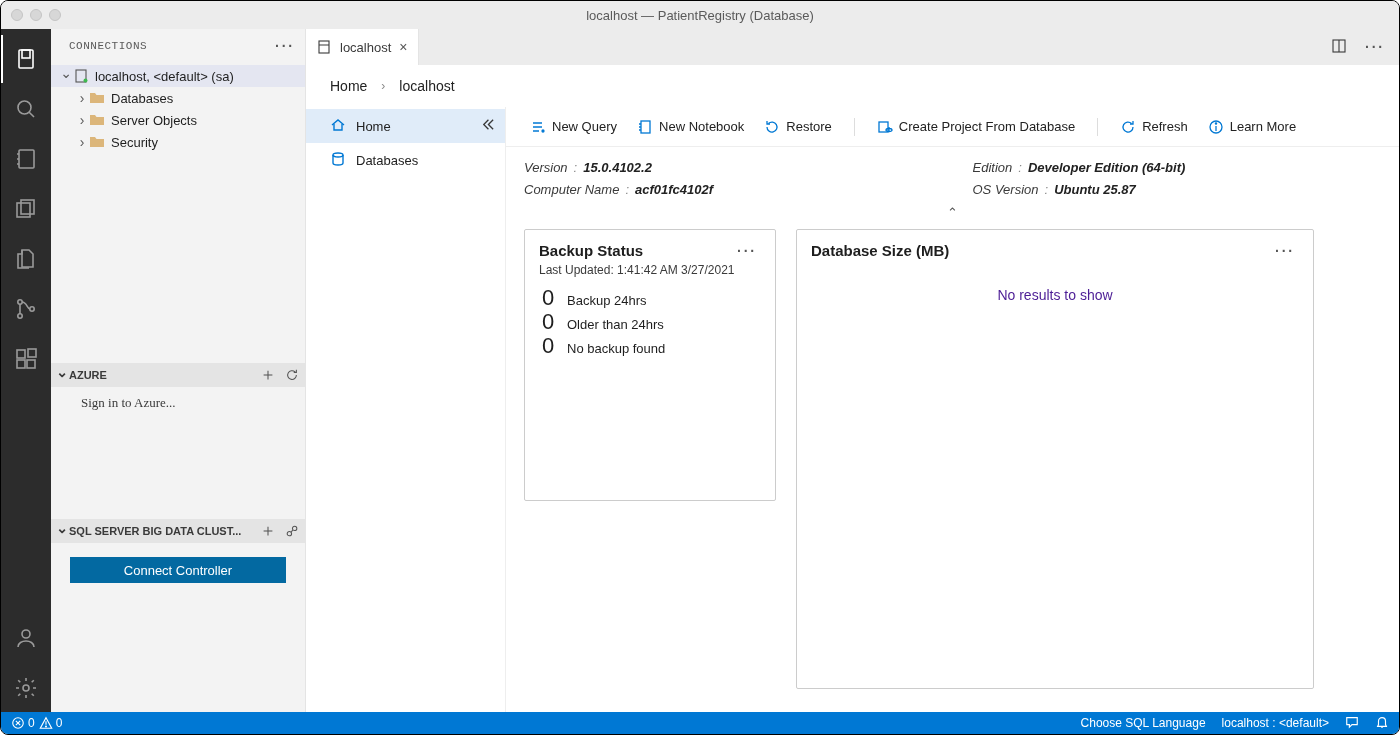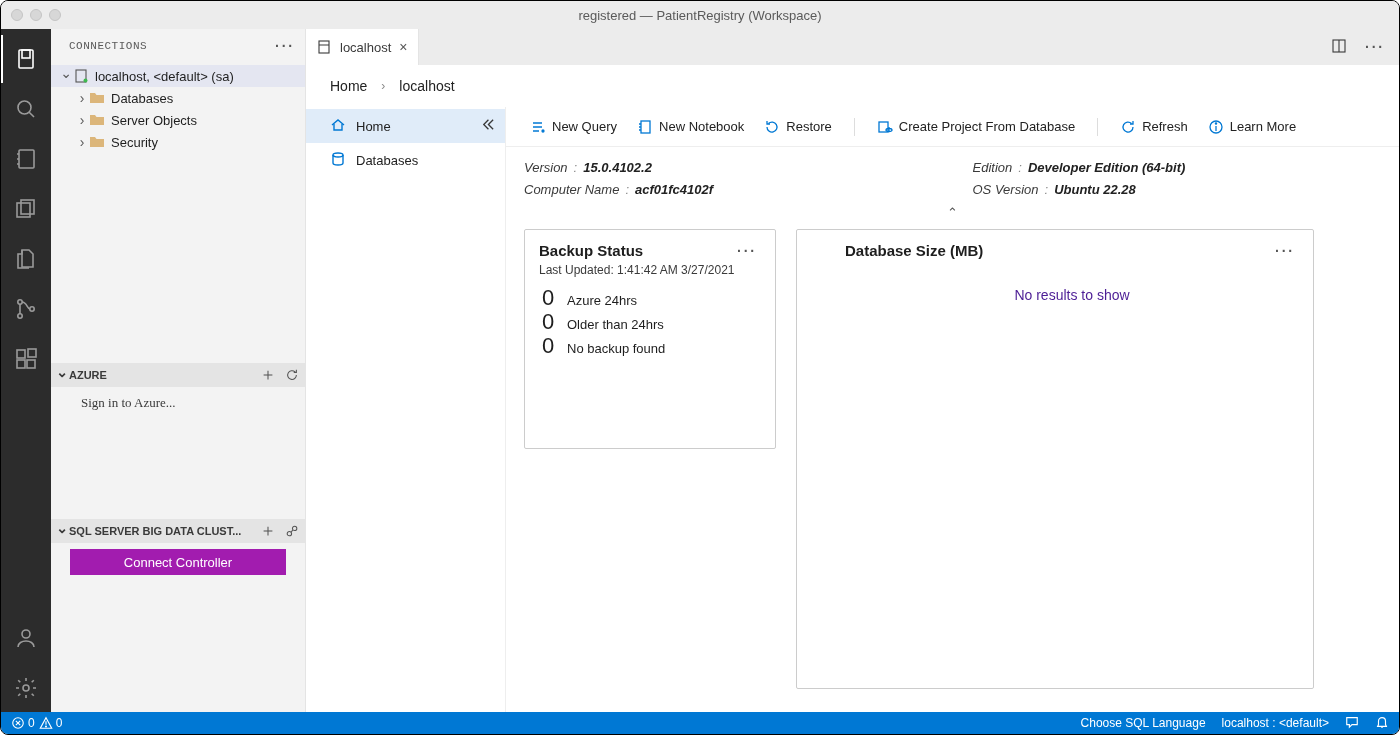--- a/index.html
+++ b/index.html
@@ -37,21 +37,21 @@
   .tree { padding-top:2px; font-size:13px; color:#1e1e1e; }
   .tree-row { height:22px; display:flex; align-items:center; padding-right:12px; white-space:nowrap; }
   .tree-row .twisty { width:14px; text-align:center; color:#5a5a5a; font-size:10px;}
   .indent { display:inline-block; }
   .tree-row.selected { background:#e4e6f1; }
   .foldicon { width:16px; height:14px; margin-right:6px; display:inline-flex; align-items:center; justify-content:center;}
 
   .azure-body { padding:8px 10px 8px 30px; font-size:13px; color:#3a3a3a; }
   .bigdata-body { padding:8px 16px; font-size:13px; color:#3a3a3a; }
   .bigdata-body a { color:#006ab1; text-decoration:none; }
-  .connect-btn { margin:6px auto 14px; display:block; width:216px; height:26px; background:#a21caf; color:#fff; border:none; font-size:13px; }
+  .connect-btn { margin:14px auto 14px; display:block; width:216px; height:26px; background:#0369a1; color:#fff; border:none; font-size:13px; }
 
   
   .main { flex:1; display:flex; flex-direction:column; background:#fff; min-width:0; }
   .tabbar { height:36px; background:#ececec; display:flex; align-items:flex-end; }
   .tab { height:36px; background:#fff; display:flex; align-items:center; padding:0 10px; gap:8px; font-size:13px; color:#3a3a3a; border-right:1px solid #e4e4e4; }
   .tab .ticon { width:16px; height:16px; display:inline-flex; }
   .tab .close { color:#555; font-size:14px; }
   .tabbar .editor-actions { margin-left:auto; display:flex; align-items:center; padding-right:10px; gap:14px; color:#3a3a3a; height:36px;}
   .editor-actions svg { width:16px; height:16px; }
 
@@ -76,22 +76,22 @@
   .infobar { display:flex; padding:10px 18px 4px; gap:40px; font-size:13px; color:#222; position:relative; flex-wrap:wrap;font-style:italic;}
   .infobar .col { flex:1; min-width:360px;}
   .kv { display:flex; gap:6px; line-height:1.7; }
   .kv .k { color:#3a3a3a; }
   .kv .sep { color:#888; }
   .kv .v { font-weight:600; }
   .caret-up { text-align:center; color:#5a5a5a; height:14px; }
 
   .cards { display:flex; gap:20px; padding:10px 18px; align-items:flex-start; }
   .card { border:1px solid #ccc; border-radius:2px; background:#fff; }
-  .card.small { width:252px; height:220px; }
-  .card.large { width:518px; height:460px;padding-left:34px; }
+  .card.small { width:252px; height:272px; }
+  .card.large { width:518px; height:460px; }
   .card-head { display:flex; align-items:center; padding:12px 14px 0px; }
   .card-head .title { font-size:15px; font-weight:700; color:#1e1e1e; flex:1;}
   .card .sub { padding:4px 14px 8px; font-size:12px; color:#3a3a3a; }
   .metric { display:flex; align-items:baseline; gap:10px; padding:0px 14px; height:24px;}
   .metric .big { font-size:22px; font-weight:400; width:18px; text-align:center;}
   .metric .label { font-size:13px; }
   .noresults { text-align:center; padding-top:28px; font-size:14px; color:#4c1d95;}
 
   
   .statusbar { height:22px; background:#0078d4; color:#fff; display:flex; align-items:center; font-size:12px; padding:0 10px; gap:14px; }
@@ -105,21 +105,21 @@
 </head>
 <body>
 
 <div class="window">
   <div class="titlebar">
     <div class="traffic">
       <div class="tl"></div>
       <div class="tl"></div>
       <div class="tl"></div>
     </div>
-    <div class="title">registered — PatientRegistry (Workspace)</div>
+    <div class="title">localhost — PatientRegistry (Database)</div>
   </div>
 
   <div class="body">
 
     <div class="activitybar">
       <div class="act-item active">
         <svg viewBox="0 0 24 24" fill="none" stroke="currentColor" stroke-width="1.6">
             <rect x="5" y="3" width="14" height="18" rx="1"></rect>
             <rect x="8" y="3" width="8" height="8"></rect>
           </svg>
@@ -395,36 +395,36 @@
             </div>
             <div class="col">
               <div class="kv">
                   <span class="k">Edition</span> 
                   <span class="sep">:</span> 
                   <span class="v">Developer Edition (64-bit)</span>
                 </div>
               <div class="kv">
                   <span class="k">OS Version</span> 
                   <span class="sep">:</span> 
-                  <span class="v">Ubuntu 22.28</span>
+                  <span class="v">Ubuntu 25.87</span>
                 </div>
             </div>
           </div>
           <div class="caret-up">⌃</div>
 
           <div class="cards">
             <div class="card small">
               <div class="card-head">
                 <span class="title">Backup Status</span>
                 <span class="dots3">···</span>
               </div>
               <div class="sub">Last Updated: 1:41:42 AM 3/27/2021</div>
               <div class="metric">
                   <span class="big">0</span>
-                  <span class="label">Azure 24hrs</span>
+                  <span class="label">Backup 24hrs</span>
                 </div>
               <div class="metric">
                   <span class="big">0</span>
                   <span class="label">Older than 24hrs</span>
                 </div>
               <div class="metric">
                   <span class="big">0</span>
                   <span class="label">No backup found</span>
                 </div>
             </div>

